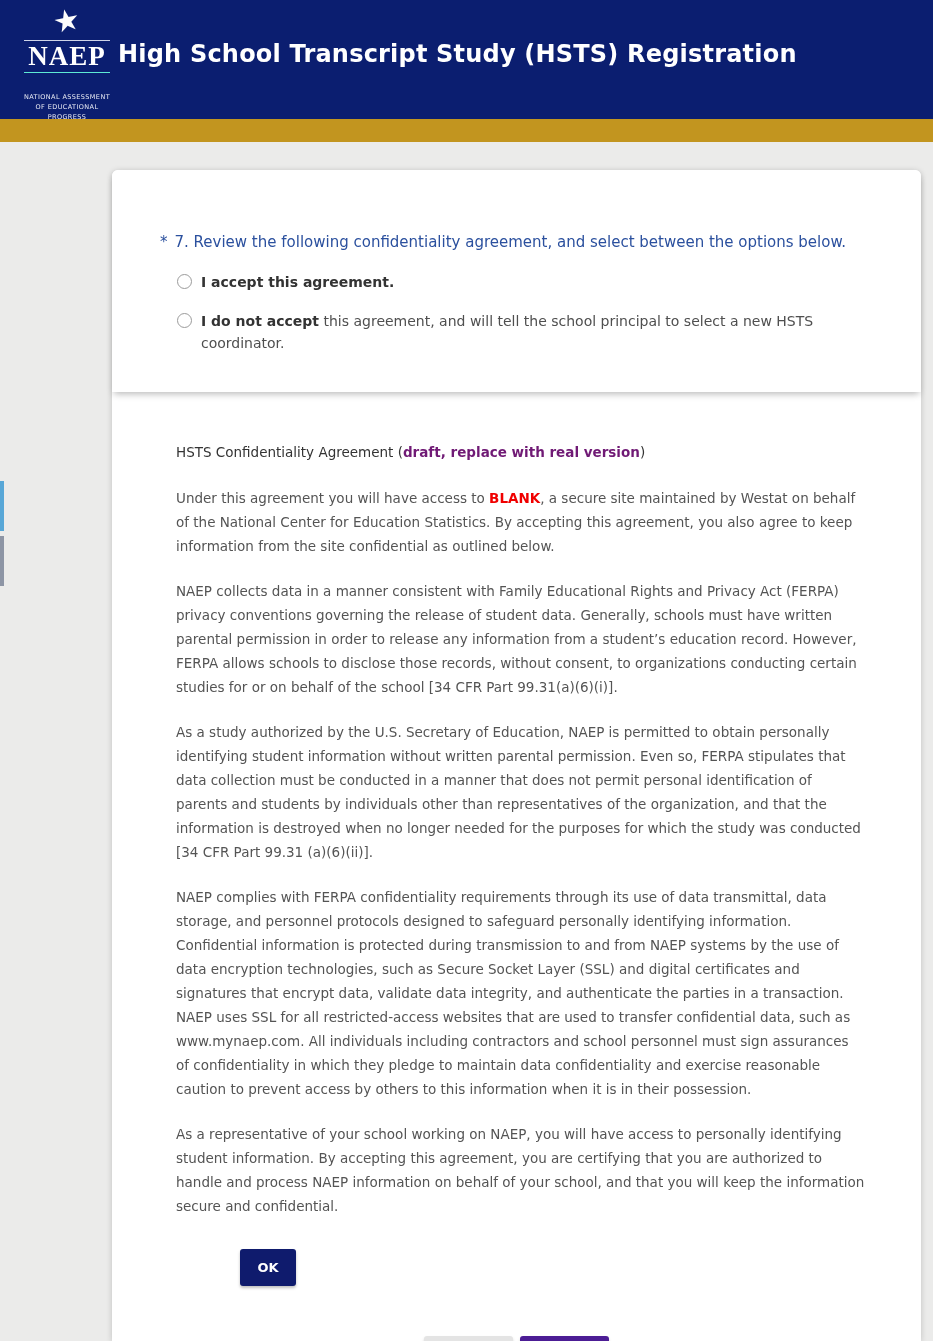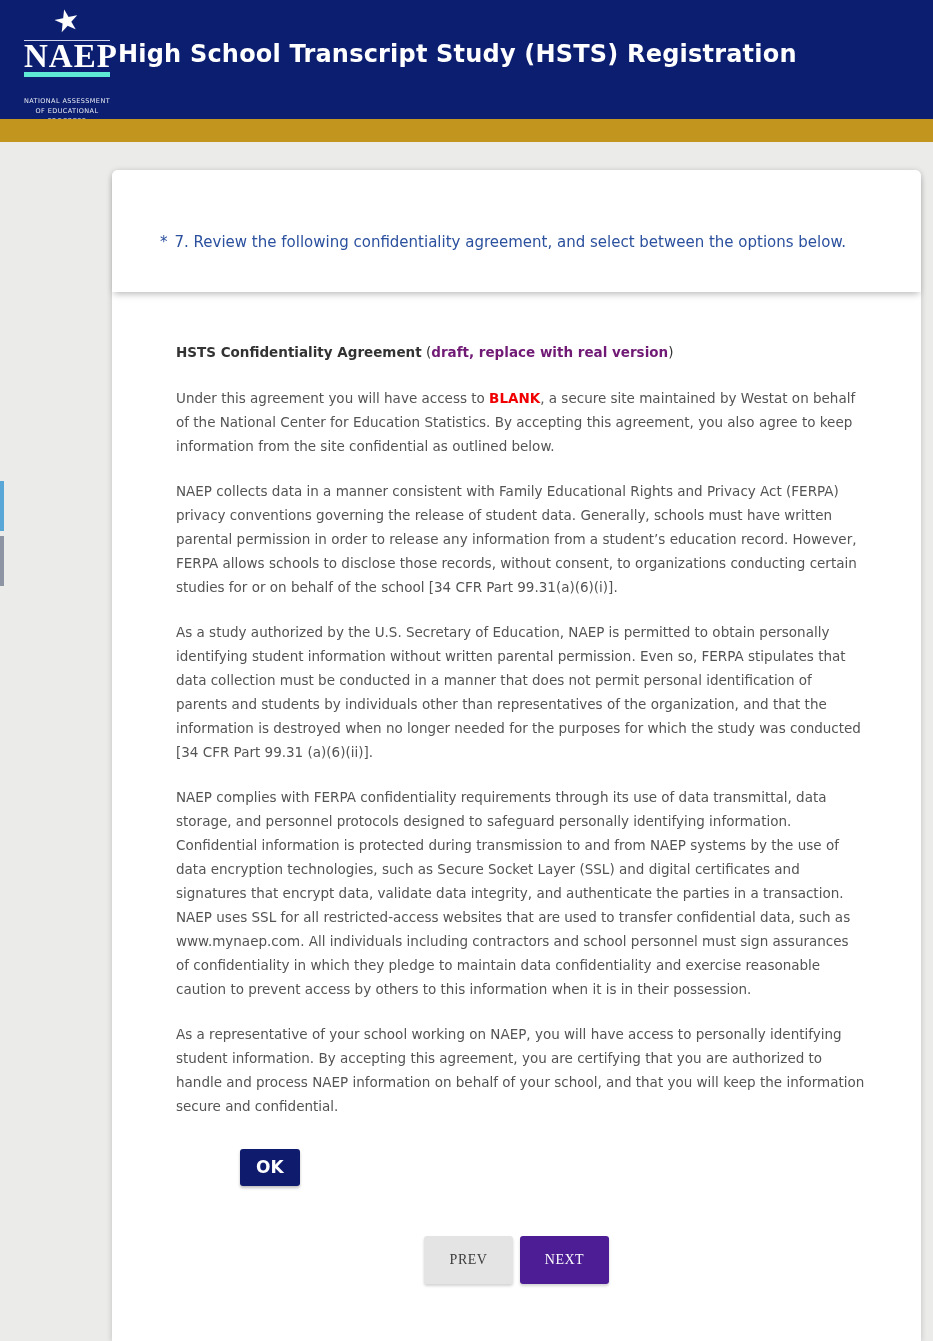--- a/index.html
+++ b/index.html
@@ -17,22 +17,22 @@
   }
   .logo {
     position:absolute; left:24px; top:6px; width:86px; text-align:center; color:#fff;
   }
   .logo .star {
     display:block; font-size:30px; line-height:30px; color:#fdfdfd;
     transform:rotate(-12deg); height:34px;
   }
   .logo .word {
     font-family:"Liberation Serif","DejaVu Serif",serif;
-    font-size:33px; line-height:28px; letter-spacing:1px; font-weight:bold;
-    border-top:1px solid #cfd4e8; border-bottom:5px solid #5eead4;
+    font-size:27px; line-height:28px; letter-spacing:1px; font-weight:bold;
+    border-top:1px solid #cfd4e8; border-bottom:1px solid #5eead4;
     padding:1px 0 2px 0;
   }
   .logo .sub {
     margin-top:20px; font-size:6.5px; line-height:1.5; letter-spacing:0.4px; color:#e8eaf4;
   }
   .page-title {
     position:absolute; left:118px; top:40px;
     color:#ffffff; font-size:24px; font-weight:bold; letter-spacing:0.2px;
   }
   .goldbar {
@@ -62,33 +62,33 @@
   .option-row { display:flex; margin-top:17px; max-width:700px; }
   .radio {
     flex:0 0 15px; width:15px; height:15px; border:1px solid #9b9b9b;
     border-radius:50%; background:#fff; margin:3px 9px 0 0; cursor:pointer;
   }
   .option-label { font-size:14px; line-height:22px; color:#4f4f4f; }
   .option-label b { color:#333; }
   
   .agreement { padding:50px 56px 0 64px; }
   .agr-heading { font-size:13.5px; line-height:21px; color:#333; margin-bottom:23px; }
-  .agr-heading .bold { font-weight:bold; }
+  .agr-heading .bold { font-weight:normal; }
   .agr-heading .draft { font-weight:bold; color:#701a75; }
   .agr-p {
     font-size:13.5px; line-height:24px; color:#545454;
     max-width:692px; margin-bottom:21px;
   }
   .agr-p .blank { font-weight:bold; color:#f00000; }
   
   .ok-btn {
     display:inline-block; margin:10px 0 0 64px;
     min-width:56px; height:37px; padding:0 16px;
     background:#0f1b6d; color:#fff; border:none; border-radius:3px;
-    font-family:inherit; font-size:17px; font-weight:bold; line-height:37px;
+    font-family:inherit; font-size:13px; font-weight:bold; line-height:37px;
     box-shadow:0 2px 3px rgba(0,0,0,0.25); cursor:pointer; text-align:center;
   }
   .footer-nav {
     display:flex; justify-content:center; gap:7px; margin-top:50px;
   }
   .nav-btn {
     width:89px; height:48px; border:none; border-radius:3px;
     font-family:Liberation Serif, serif; font-size:14px; letter-spacing:0.5px;
     cursor:pointer; box-shadow:0 2px 3px rgba(0,0,0,0.18);
   }
@@ -111,20 +111,30 @@
 <div class="edge-tab blue"></div>
 <div class="edge-tab gray"></div>
 
 <div class="card">
 
   <div class="question-section">
     <div class="question-line">
       <span class="star-req">*</span>
       <span>7. Review the following confidentiality agreement, and select between the options below.</span>
     </div>
+    <div class="options">
+      <div class="option-row">
+        <span class="radio"></span>
+        <span class="option-label"><b>I accept this agreement.</b><span></span></span>
+      </div>
+      <div class="option-row">
+        <span class="radio"></span>
+        <span class="option-label"><b>I do not accept</b><span> this agreement, and will tell the school principal to select a new HSTS coordinator.</span></span>
+      </div>
+    </div>
   </div>
 
   <div class="agreement">
     <div class="agr-heading">
       <span class="bold">HSTS Confidentiality Agreement</span><span> (</span><span class="draft">draft, replace with real version</span><span>)</span>
     </div>
     <p class="agr-p">
       <span>Under this agreement you will have access to </span><span class="blank">BLANK</span><span>, a secure site maintained by Westat on behalf of the National Center for Education Statistics. By accepting this agreement, you also agree to keep information from the site confidential as outlined below.</span>
     </p>
     <p class="agr-p">NAEP collects data in a manner consistent with Family Educational Rights and Privacy Act (FERPA) privacy conventions governing the release of student data. Generally, schools must have written parental permission in order to release any information from a student’s education record. However, FERPA allows schools to disclose those records, without consent, to organizations conducting certain studies for or on behalf of the school [34 CFR Part 99.31(a)(6)(i)].</p>

